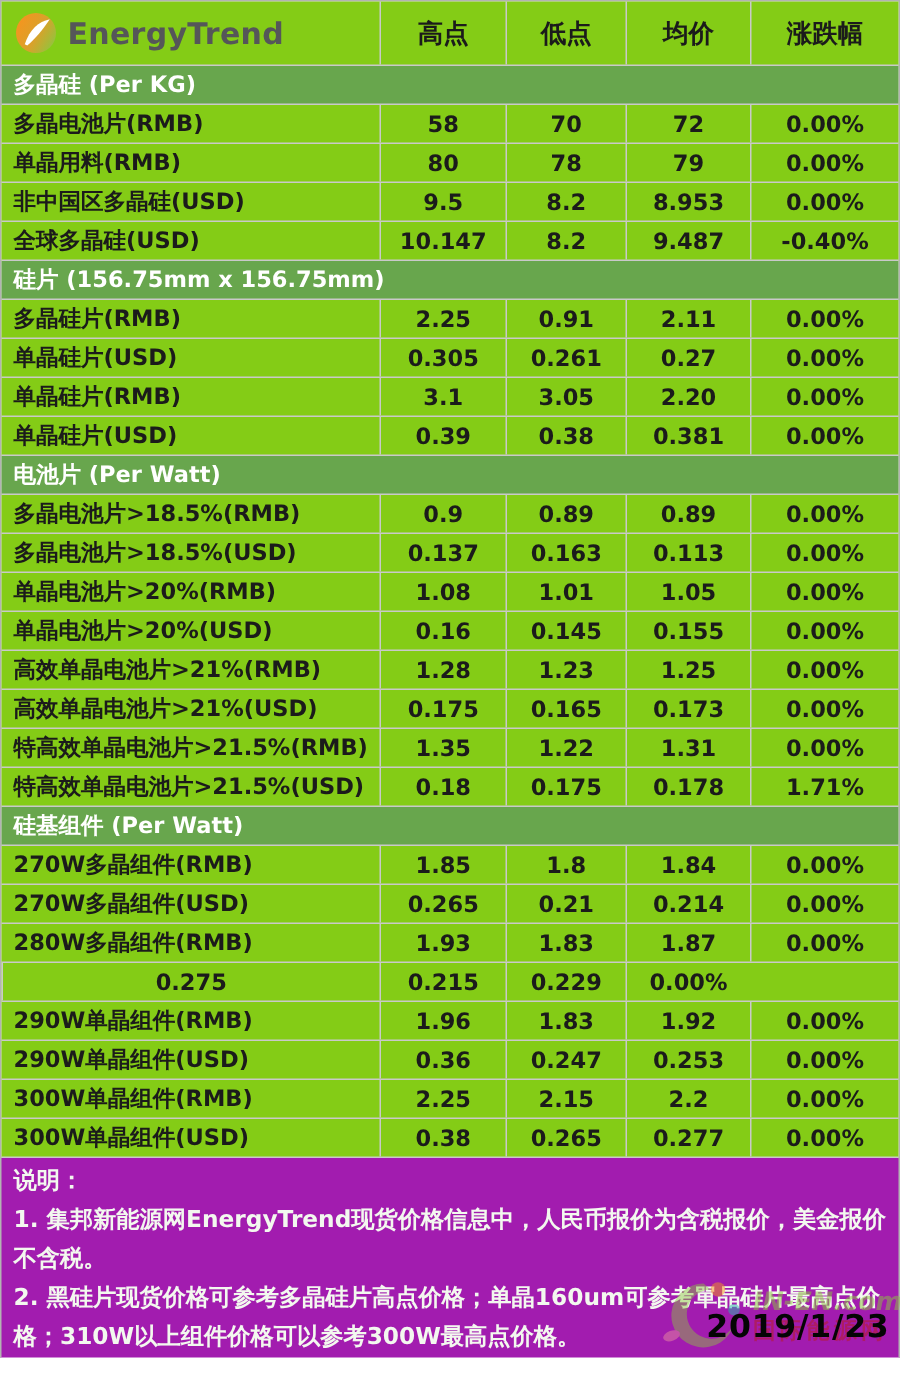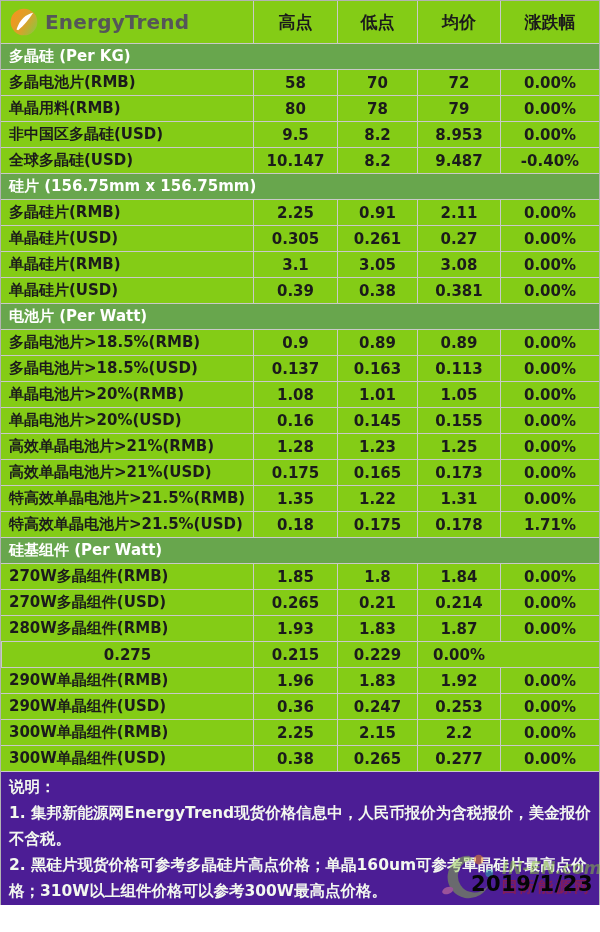--- a/index.html
+++ b/index.html
@@ -45,21 +45,21 @@
   .section-row {
     height:26px; line-height:25px;
     background:#68a64d; color:#ffffff;
     font-size:15px; font-weight:700;
     padding-left:8px;
     border-bottom:1px solid #c9c9c9;
     white-space:nowrap; overflow:hidden;
   }
   .notes {
     position:absolute; left:0; top:772px; width:600px; height:133px;
-    background:#4c1d95; color:#f3f8ef;
+    background:#a21caf; color:#f3f8ef;
     border-left:1px solid #b3b3b3; border-right:1px solid #b3b3b3;
     padding:3px 8px 0 8px;
     font-size:15.5px; font-weight:600;
   }
   .notes .note-title { line-height:25px; font-weight:700; }
   .notes .note-line { line-height:26px; }
   .date-stamp {
     position:absolute; right:7px; top:872px;
     font-size:21px; font-weight:700; color:#050505;
     letter-spacing:0.5px;
@@ -148,21 +148,21 @@
       <div class="cell label">单晶硅片(USD)</div>
       <div class="cell">0.305</div>
       <div class="cell">0.261</div>
       <div class="cell">0.27</div>
       <div class="cell">0.00%</div>
     </div>
     <div class="row">
       <div class="cell label">单晶硅片(RMB)</div>
       <div class="cell">3.1</div>
       <div class="cell">3.05</div>
-      <div class="cell">3.08</div>
+      <div class="cell">2.20</div>
       <div class="cell">0.00%</div>
     </div>
     <div class="row">
       <div class="cell label">单晶硅片(USD)</div>
       <div class="cell">0.39</div>
       <div class="cell">0.38</div>
       <div class="cell">0.381</div>
       <div class="cell">0.00%</div>
     </div>
 

